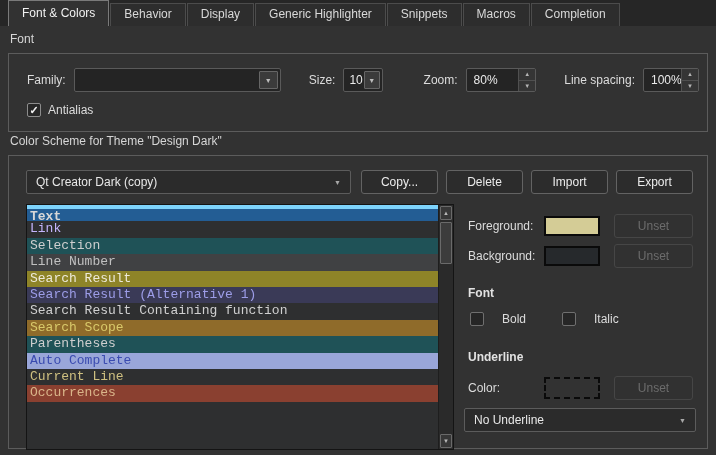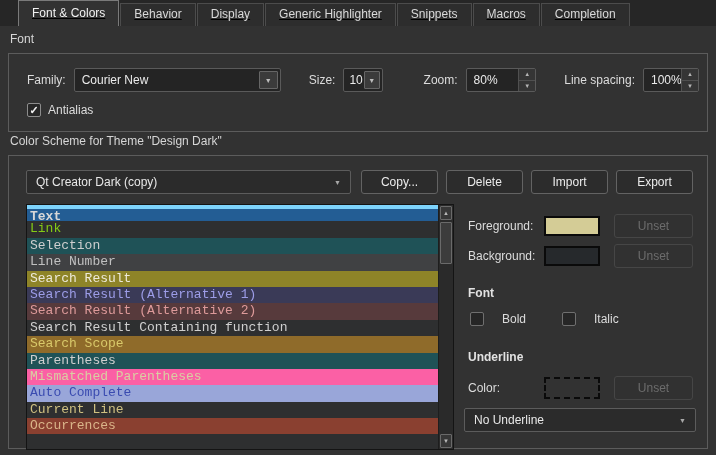--- a/index.html
+++ b/index.html
@@ -1,21 +1,21 @@
 <!DOCTYPE html>
 <html><head>
 <meta charset="utf-8">
 <style>
   * { margin:0; padding:0; box-sizing:border-box; }
   html,body { width:716px; height:455px; }
   body { font-family:"Liberation Sans",sans-serif; background:#262626; }
   .screen { position:relative; width:716px; height:455px; background:#323232; overflow:hidden; }
 
   
-  .tabstrip { position:absolute; top:0; left:0; right:0; height:26px; background:#262626; display:flex; align-items:flex-end; padding-left:18px;text-decoration:underline; }
+  .tabstrip { position:absolute; top:0; left:0; right:0; height:26px; background:#262626; display:flex; align-items:flex-end; padding-left:8px; }
   .tab { height:23px; line-height:21px; padding:0 13px; font-size:12px; color:#d9d9d9; background:#2d2d2d; border:1px solid #4c4c4c; border-bottom:none; margin-right:1px; white-space:nowrap; cursor:default; }
   .tab.active { height:26px; line-height:24px; background:#323232; border:1px solid #7a7a7a; border-bottom:none; color:#f2f2f2; }
 
   
   .group-title { position:absolute; font-size:12px; color:#d6d6d6; }
   .groupbox { position:absolute; border:1px solid #5c5c5c; background:#323232; }
   #font-box { left:8px; top:53px; width:700px; height:79px; }
   #scheme-box { left:8px; top:155px; width:700px; height:294px; }
 
   .lbl { font-size:12px; color:#dcdcdc; white-space:nowrap; }
@@ -79,21 +79,20 @@
     <div class="tab">Snippets</div>
     <div class="tab">Macros</div>
     <div class="tab">Completion</div>
   </div>
 
   <div class="group-title" style="left:10px;top:32px">Font</div>
   <div class="groupbox" id="font-box">
     <div class="font-row">
       <span class="lbl" style="margin-right:8px">Family:</span>
       <div class="field" style="width:217px;margin-right:28px">
-        <span class="text">Courier New</span>
         <span class="combo-btn">▼</span>
       </div>
       <span class="lbl" style="margin-right:8px">Size:</span>
       <div class="field" style="width:41px;margin-right:41px">
         <span class="text" style="padding:0 5px">10</span>
         <span class="combo-btn" style="width:16px">▼</span>
       </div>
       <span class="lbl" style="margin-right:8px">Zoom:</span>
       <div class="field" style="width:74px;margin-right:28px">
         <span class="text">80%</span>
@@ -127,30 +126,28 @@
       </div>
       <div class="btn">Copy...</div>
       <div class="btn">Delete</div>
       <div class="btn">Import</div>
       <div class="btn">Export</div>
     </div>
 
     <div class="list">
       <div class="list-rows">
           <div class="scheme-row selected" style="background: rgb(35, 93, 148); color: rgb(216, 216, 216);">Text</div>
-          <div class="scheme-row" style="background: rgb(46, 47, 48); color: #84cc16;">Link</div>
+          <div class="scheme-row" style="background: rgb(46, 47, 48); color: #c4b5fd;">Link</div>
           <div class="scheme-row" style="background: rgb(31, 82, 87); color: rgb(207, 207, 207);">Selection</div>
           <div class="scheme-row" style="background: rgb(64, 65, 67); color: rgb(192, 192, 192);">Line Number</div>
           <div class="scheme-row" style="background: rgb(142, 132, 40); color: rgb(238, 234, 219);">Search Result</div>
           <div class="scheme-row" style="background: rgb(58, 58, 87); color: rgb(157, 157, 232);">Search Result (Alternative 1)</div>
-          <div class="scheme-row" style="background: rgb(87, 58, 60); color: rgb(221, 154, 154);">Search Result (Alternative 2)</div>
           <div class="scheme-row" style="background: rgb(46, 47, 48); color: rgb(208, 208, 208);">Search Result Containing function</div>
           <div class="scheme-row" style="background: rgb(143, 107, 42); color: rgb(217, 201, 106);">Search Scope</div>
           <div class="scheme-row" style="background: rgb(31, 82, 87); color: rgb(207, 207, 207);">Parentheses</div>
-          <div class="scheme-row" style="background: rgb(251, 96, 165); color: rgb(217, 207, 162);">Mismatched Parentheses</div>
           <div class="scheme-row" style="background: rgb(153, 166, 217); color: rgb(58, 75, 176);">Auto Complete</div>
           <div class="scheme-row" style="background: rgb(46, 47, 48); color: rgb(207, 192, 128);">Current Line</div>
           <div class="scheme-row" style="background: rgb(138, 64, 48); color: rgb(218, 181, 138);">Occurrences</div>
         </div>
       <div class="scrollbar">
         <div class="sb-btn sb-up">▲</div>
         <div class="sb-thumb"></div>
         <div class="sb-btn sb-down">▼</div>
       </div>
     </div>

